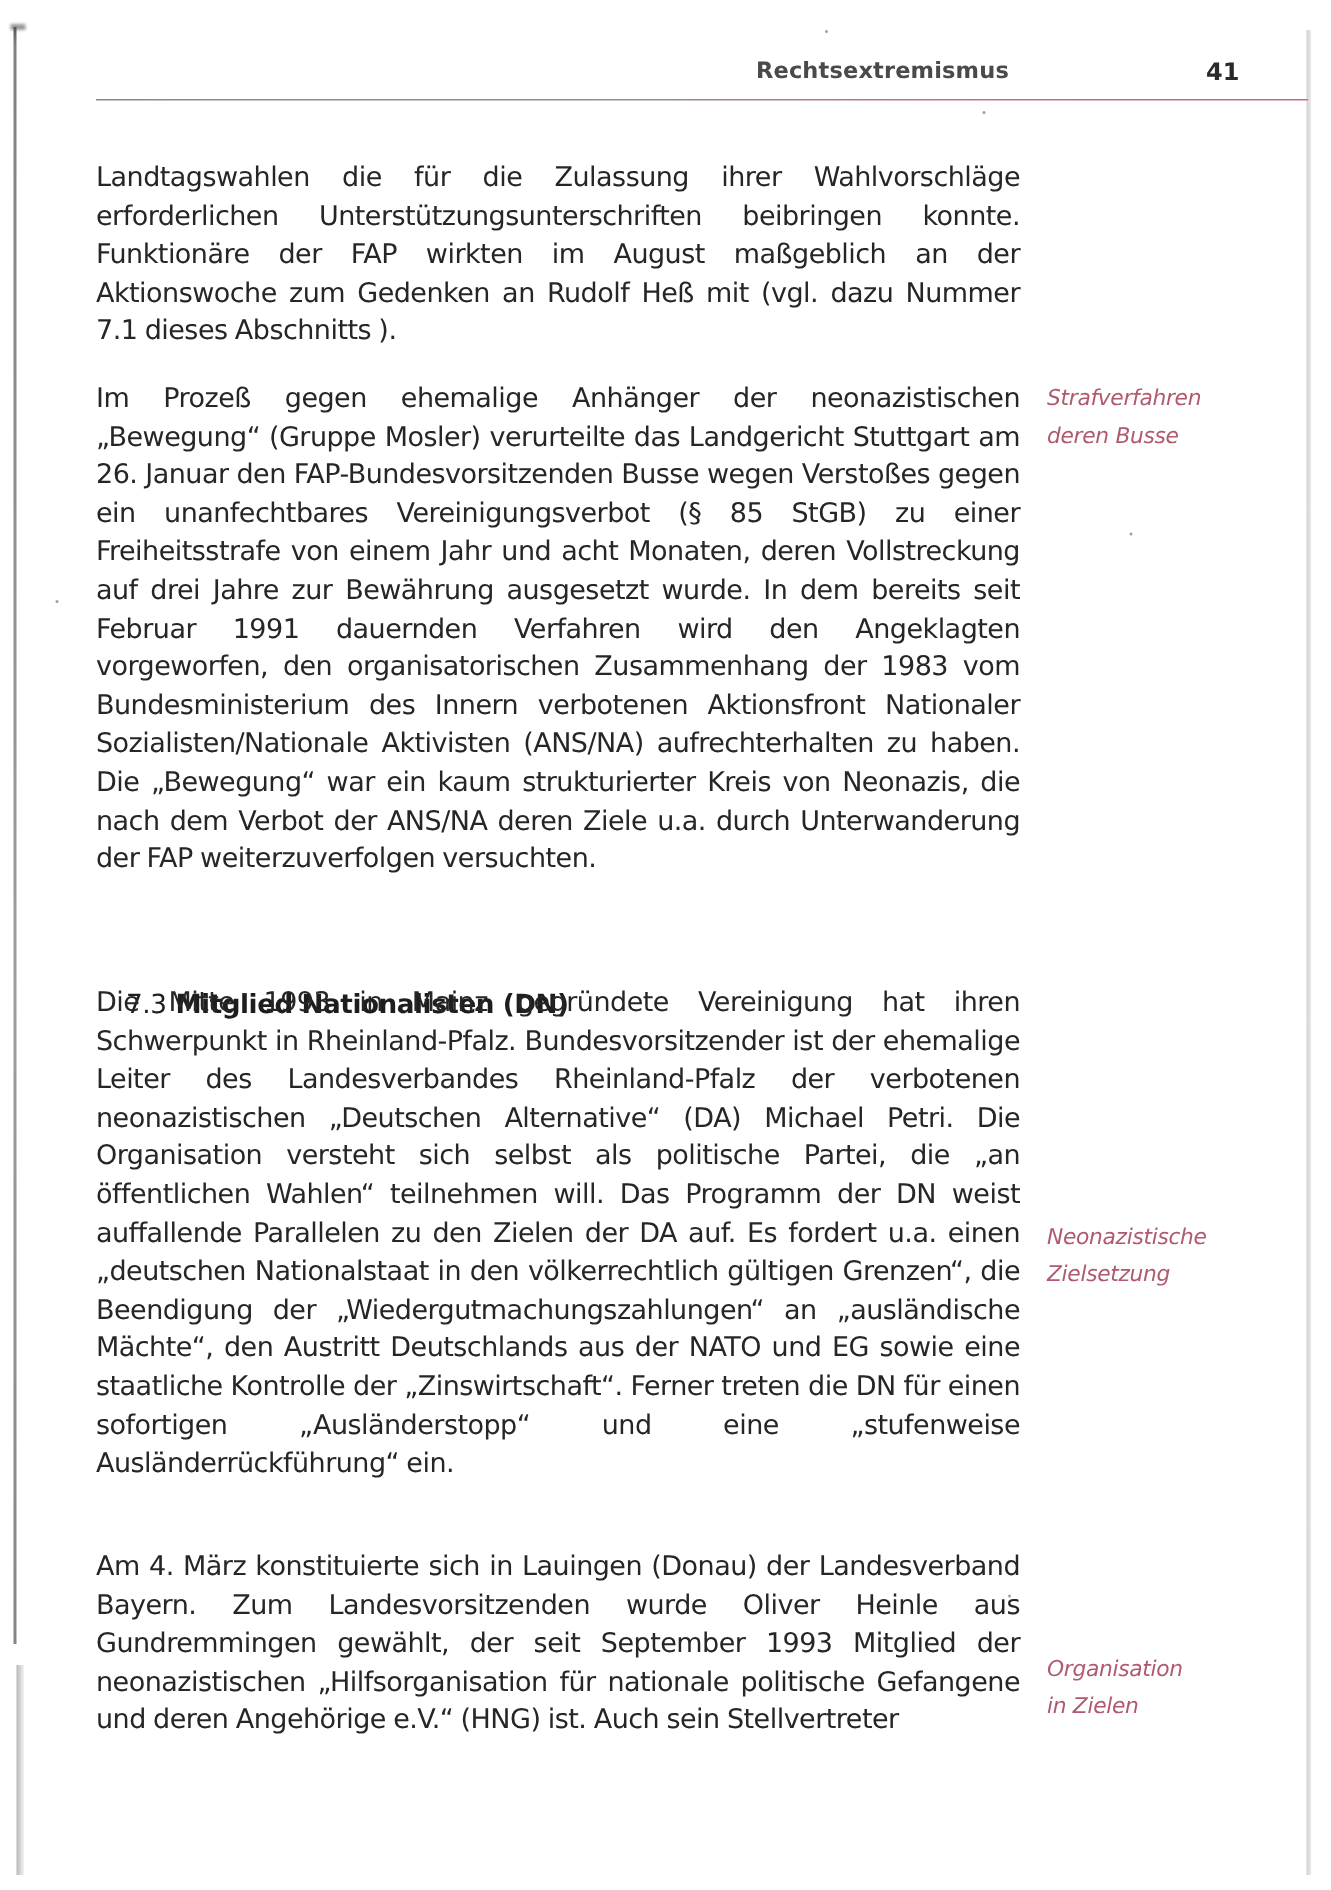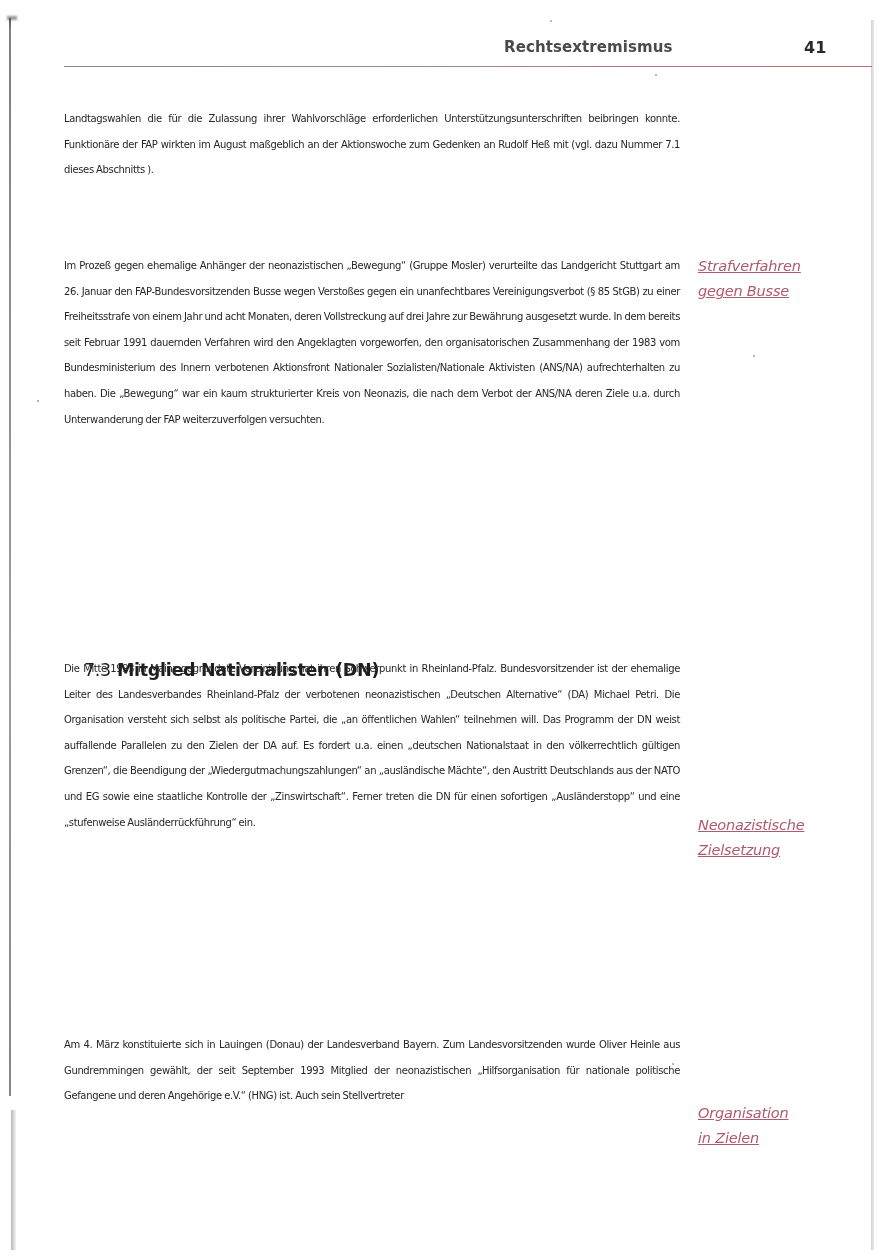--- a/index.html
+++ b/index.html
@@ -86,21 +86,21 @@
     background: linear-gradient(to right, #8a8a8a 0%, #9a8a8c 45%, #c4707e 75%, #c66a7a 100%);
   }
   .main {
     position: absolute;
     left: 64px;
     top: 106px;
     width: 616px;
   }
   .para {
     margin: 0;
-    font-size: 10px;
+    font-size: 18px;
     line-height: 25.6px;
     text-align: justify;
     text-align-last: left;
     color: #262626;
     letter-spacing: -0.35px;
     word-spacing: -0.5px;
   }
   .p1 { position: absolute; top: 0; left: 0; width: 616px; }
   .p2 { position: absolute; top: 147px; left: 0; width: 616px; }
   .section-heading {
@@ -123,21 +123,20 @@
   .p3 { position: absolute; top: 550px; left: 0; width: 616px; }
   .p4 { position: absolute; top: 926px; left: 0; width: 616px; }
   .margin-note {
     position: absolute;
     left: 698px;
     font-style: italic;
     font-size: 14.5px;
     line-height: 25px;
     color: #b05a6e;
     letter-spacing: -0.2px;
-    text-decoration: underline;
   }
   .mn1 { top: 254px; }
   .mn2 { top: 813px; }
   .mn3 { top: 1101px; }
   .speck {
     position: absolute;
     width: 2px;
     height: 2px;
     background: #777;
     border-radius: 1px;
@@ -163,21 +162,21 @@
   <p class="para p2">Im Prozeß gegen ehemalige Anhänger der neonazistischen „Bewegung“ (Gruppe Mosler) verurteilte das Landgericht Stuttgart am 26. Januar den FAP-Bundesvorsitzenden Busse wegen Verstoßes gegen ein unanfechtbares Vereinigungsverbot (§ 85 StGB) zu einer Freiheitsstrafe von einem Jahr und acht Monaten, deren Vollstreckung auf drei Jahre zur Bewährung ausgesetzt wurde. In dem bereits seit Februar 1991 dauernden Verfahren wird den Angeklagten vorgeworfen, den organisatorischen Zusammenhang der 1983 vom Bundesministerium des Innern verbotenen Aktionsfront Nationaler Sozialisten/Nationale Aktivisten (ANS/NA) aufrechterhalten zu haben. Die „Bewegung“ war ein kaum strukturierter Kreis von Neonazis, die nach dem Verbot der ANS/NA deren Ziele u.a. durch Unterwanderung der FAP weiterzuverfolgen versuchten.</p>
   <h2 class="section-heading">
     <span class="num">7.3</span><span class="title">Mitglied Nationalisten (DN)</span>
   </h2>
   <p class="para p3">Die Mitte 1993 in Mainz gegründete Vereinigung hat ihren Schwerpunkt in Rheinland-Pfalz. Bundesvorsitzender ist der ehemalige Leiter des Landesverbandes Rheinland-Pfalz der verbotenen neonazistischen „Deutschen Alternative“ (DA) Michael Petri. Die Organisation versteht sich selbst als politische Partei, die „an öffentlichen Wahlen“ teilnehmen will. Das Programm der DN weist auffallende Parallelen zu den Zielen der DA auf. Es fordert u.a. einen „deutschen Nationalstaat in den völkerrechtlich gültigen Grenzen“, die Beendigung der „Wiedergutmachungszahlungen“ an „ausländische Mächte“, den Austritt Deutschlands aus der NATO und EG sowie eine staatliche Kontrolle der „Zinswirtschaft“. Ferner treten die DN für einen sofortigen „Ausländerstopp“ und eine „stufenweise Ausländerrückführung“ ein.</p>
   <p class="para p4">Am 4. März konstituierte sich in Lauingen (Donau) der Landesverband Bayern. Zum Landesvorsitzenden wurde Oliver Heinle aus Gundremmingen gewählt, der seit September 1993 Mitglied der neonazistischen „Hilfsorganisation für nationale politische Gefangene und deren Angehörige e.V.“ (HNG) ist. Auch sein Stellvertreter</p>
 </main>
 
 <div class="margin-note mn1">
   <div>Strafverfahren</div>
-  <div>gegen Busse</div>
+  <div>deren Busse</div>
 </div>
 <div class="margin-note mn2">
   <div>Neonazistische</div>
   <div>Zielsetzung</div>
 </div>
 <div class="margin-note mn3">
   <div>Organisation</div>
   <div>in Zielen</div>
 </div>
 

